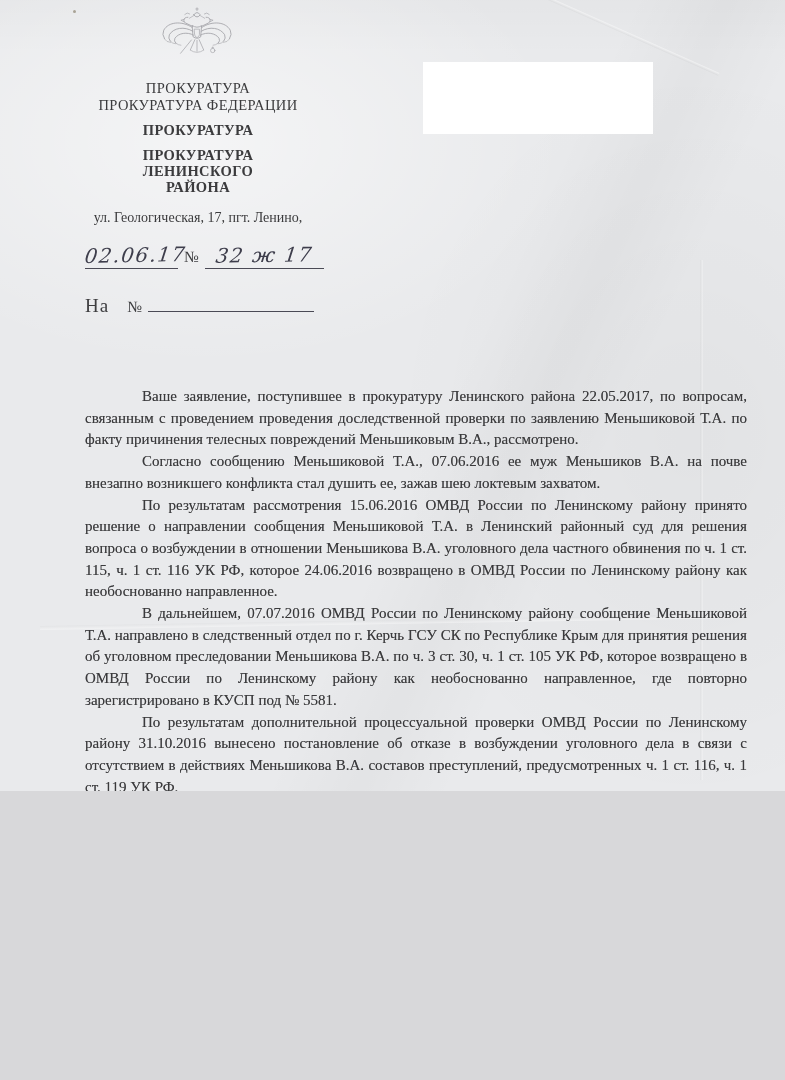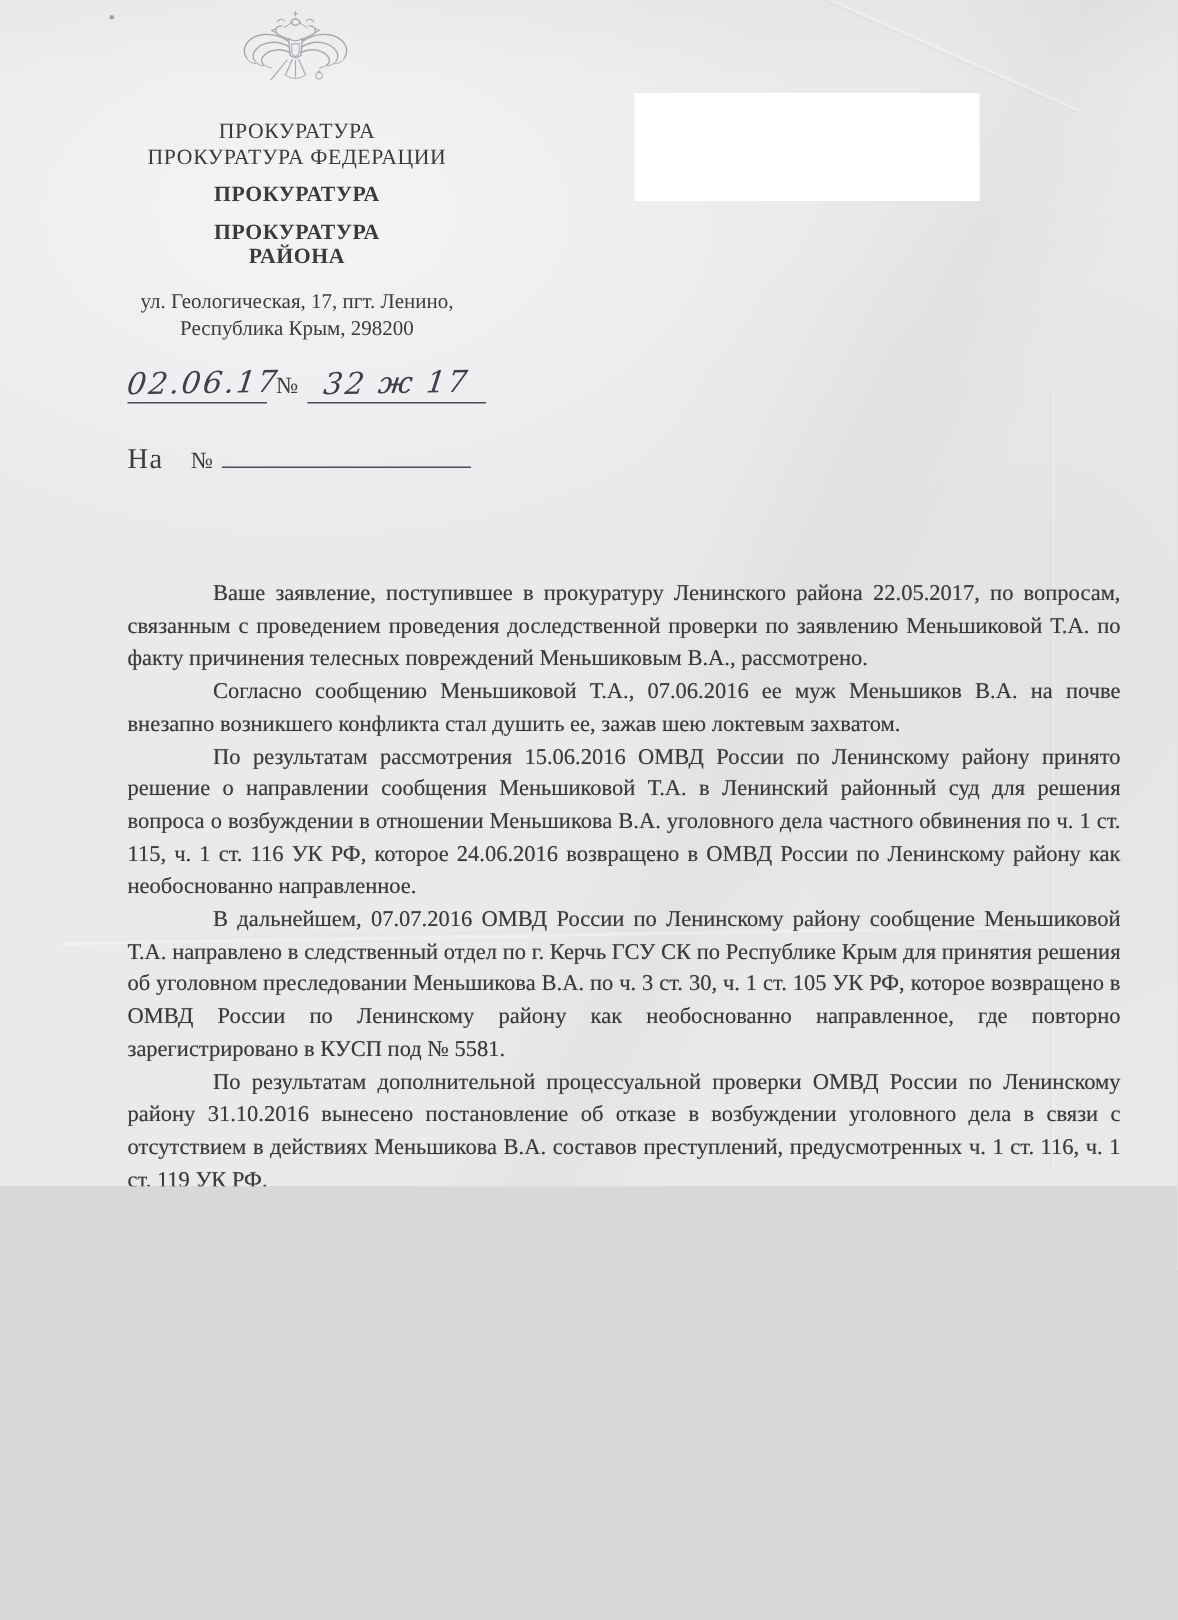--- a/index.html
+++ b/index.html
@@ -109,25 +109,25 @@
   <div class="letterhead">
     <div class="lh-group lh-fed">
       <div>ПРОКУРАТУРА</div>
       <div>ПРОКУРАТУРА ФЕДЕРАЦИИ</div>
     </div>
     <div class="lh-group lh-bold">
       <div>ПРОКУРАТУРА</div>
     </div>
     <div class="lh-group lh-bold">
       <div>ПРОКУРАТУРА</div>
+      <div>ЛЕНИНСКОГО</div>
       <div>РАЙОНА</div>
     </div>
     <div class="lh-address">
       <div>ул. Геологическая, 17, пгт. Ленино,</div>
-      <div>Республика Крым, 298200</div>
     </div>
   </div>
 
   <div class="redaction"></div>
 
   <div class="ref-row ref-row-1">
     <span class="ref-field" style="width:93px"><span class="hw">02.06.17</span></span><span class="no-sign">№</span><span class="ref-field" style="width:119px"><span class="hw">32 ж 17</span></span>
   </div>
 
   <div class="ref-row ref-row-2">

